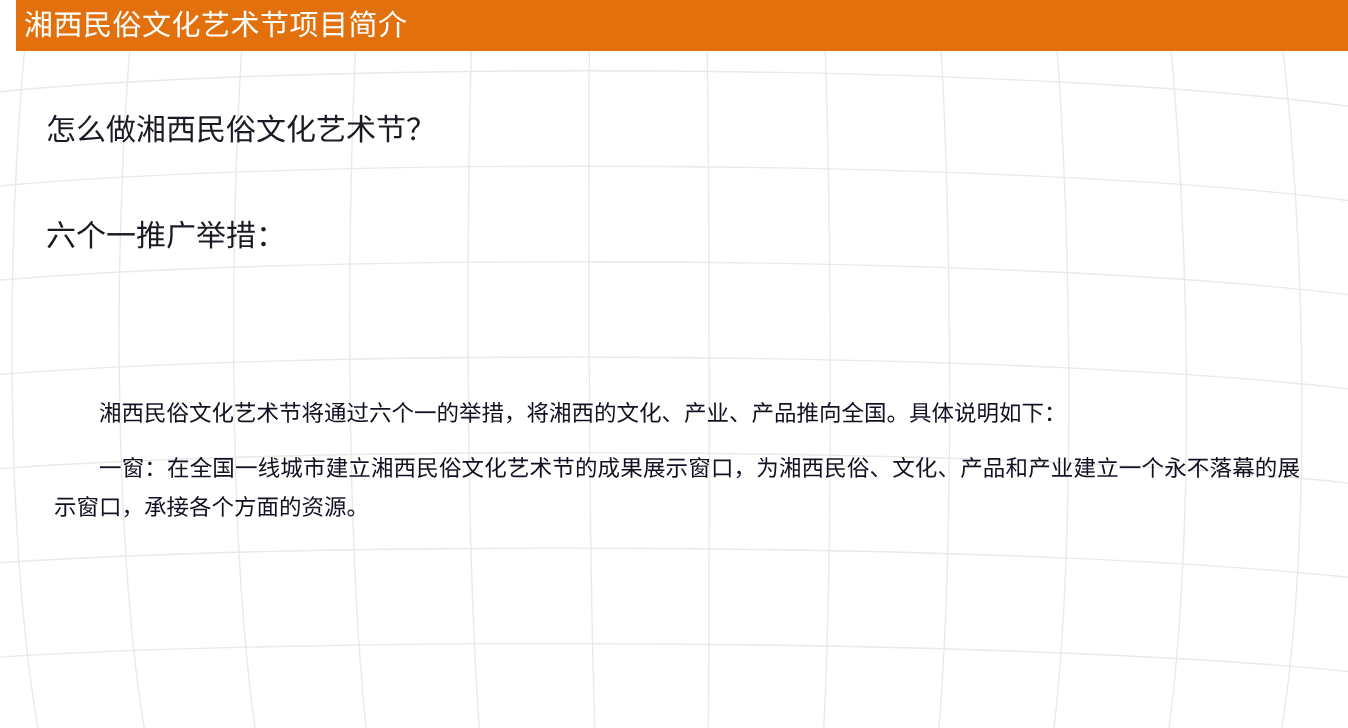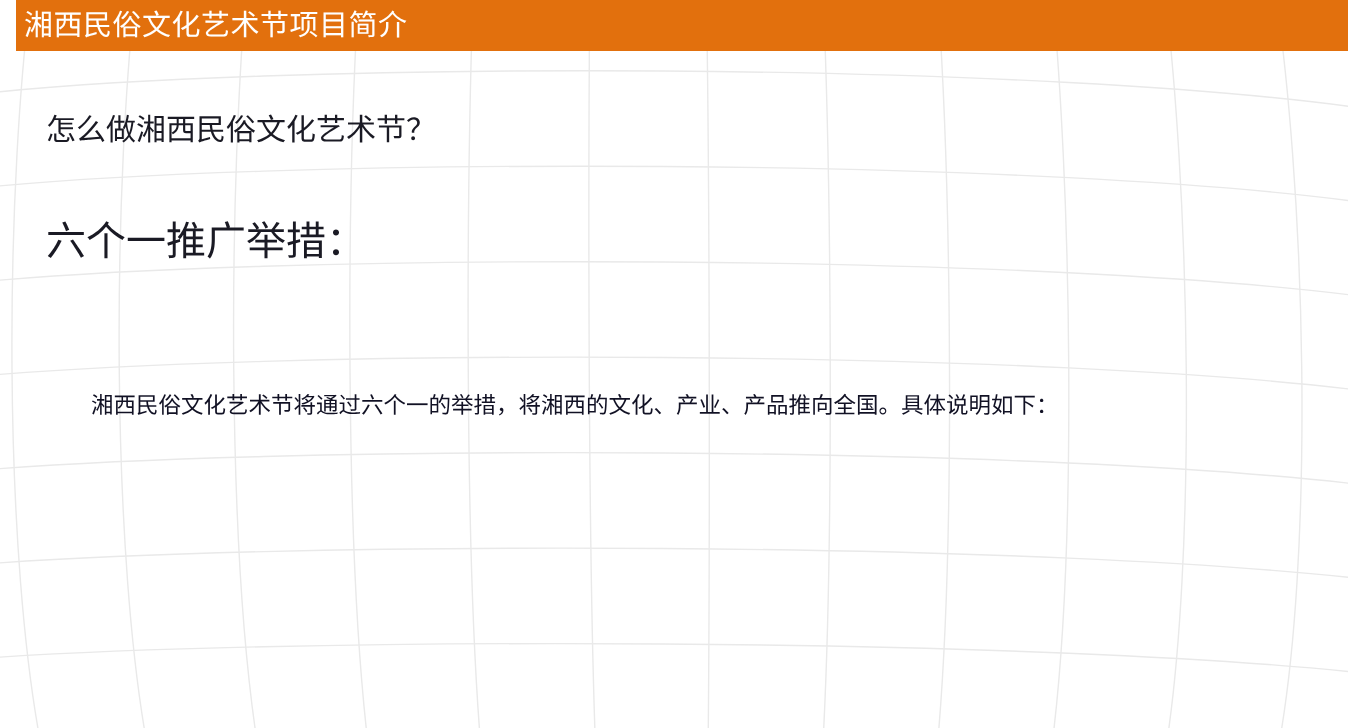--- a/index.html
+++ b/index.html
@@ -77,21 +77,21 @@
     line-height: 1.1;
     color: #1A1A24;
     white-space: nowrap;
     font-weight: 400;
   }
 
   .heading-measures {
     position: absolute;
     left: 46px;
     top: 168px;
-    font-size: 40px;
+    font-size: 30px;
     line-height: 1.1;
     color: #1A1A24;
     white-space: nowrap;
     font-weight: 400;
   }
 
   .slogan {
     position: absolute;
     left: 40px;
     top: 210px;
@@ -109,21 +109,21 @@
     left: 38px;
     top: 327px;
     width: 1278px;
     font-size: 22.5px;
     line-height: 39px;
     color: #111124;
     text-align: justify;
     text-justify: inter-character;
   }
   .body-para {
-    margin: 8px;
+    margin: 16px;
     text-indent: 2em;
     text-align: justify;
   }
 </style>
 </head>
 <body>
 
 <div class="slide">
 
   <svg class="bg-globe" viewBox="0 0 1348 728" preserveAspectRatio="none" aria-hidden="true">
@@ -160,16 +160,17 @@
 
   <div class="content">
 
     <div class="heading-question">怎么做湘西民俗文化艺术节？</div>
 
     <div class="heading-measures">六个一推广举措：</div>
 
 
     <div class="body-block">
       <p class="body-para">湘西民俗文化艺术节将通过六个一的举措，将湘西的文化、产业、产品推向全国。具体说明如下：</p>
+      <p class="body-para">一窗：在全国一线城市建立湘西民俗文化艺术节的成果展示窗口，为湘西民俗、文化、产品和产业建立一个永不落幕的展示窗口，承接各个方面的资源。</p>
     </div>
 
   </div>
 </div>
 
 </body></html>

